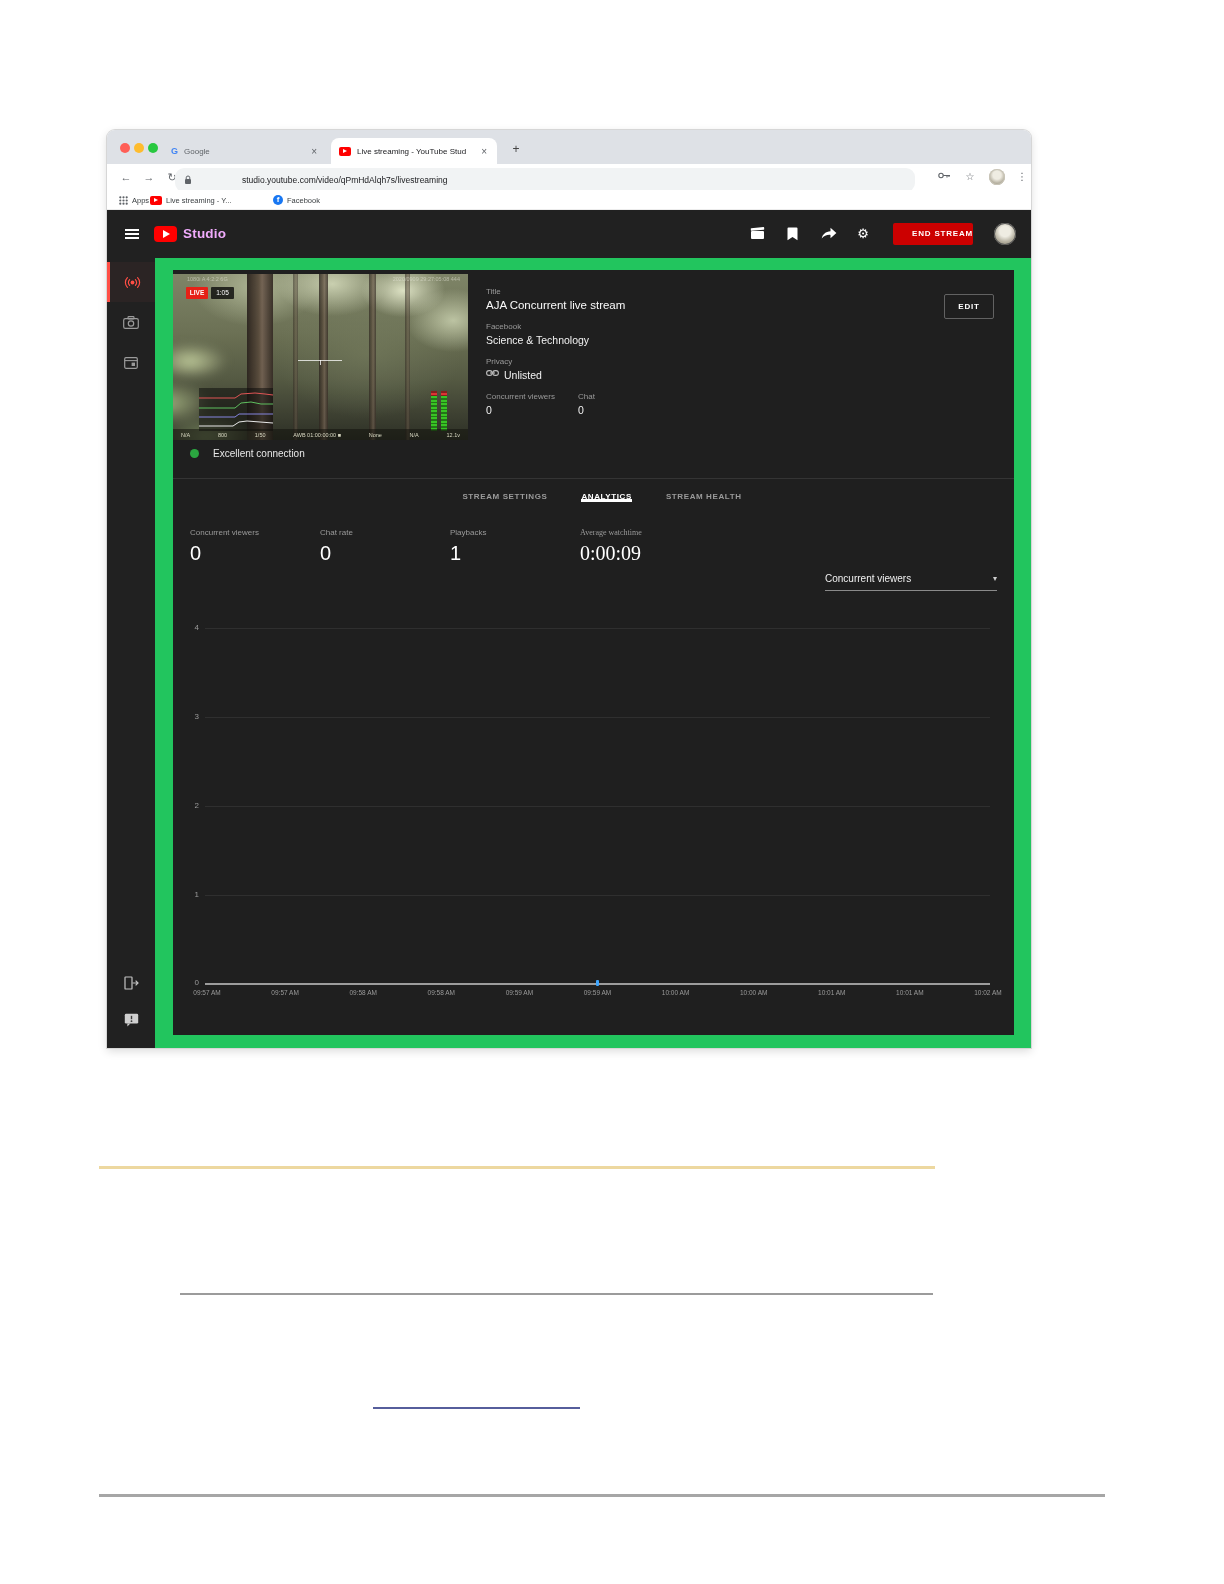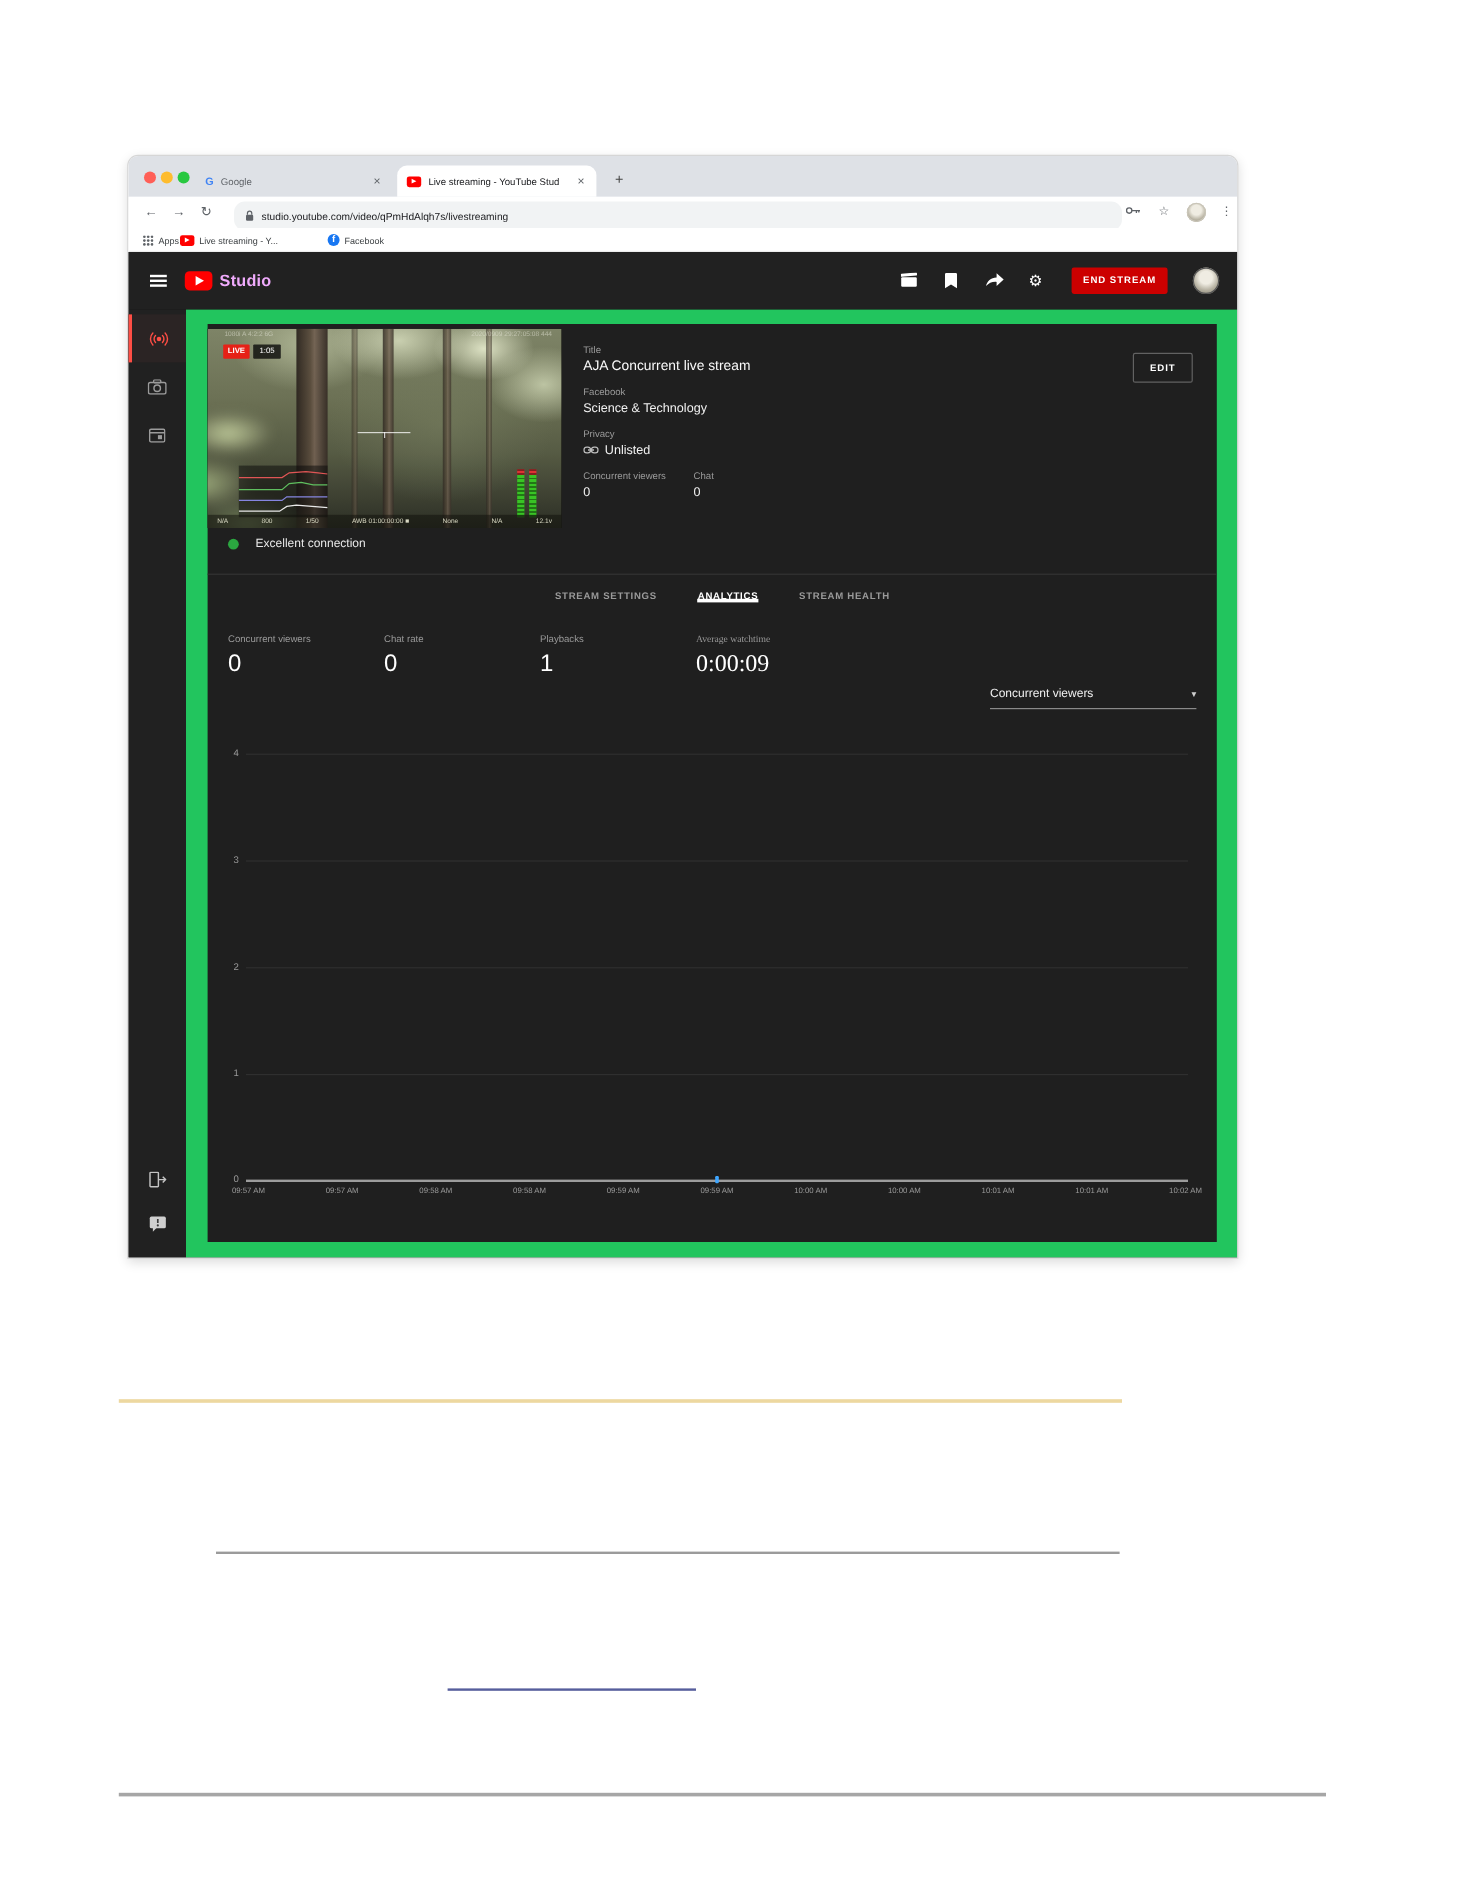--- a/index.html
+++ b/index.html
@@ -19,42 +19,42 @@
   .tab.active { left:224px; width:166px; background:#ffffff; border-radius:8px 8px 0 0; color:#202124; }
   .tab .lbl { flex:1; white-space:nowrap; overflow:hidden; margin-left:6px; }
   .tab .x { font-size:10px; color:#5f6368; padding:0 2px; }
   .gfav { font-size:9px; font-weight:bold; color:#4285f4; }
   .ytfav { position:relative; width:12px; height:9px; background:#f00; border-radius:2px; flex:0 0 auto; }
   .ytfav i { position:absolute; left:4px; top:2.2px; width:0; height:0; border-left:4px solid #fff; border-top:2.3px solid transparent; border-bottom:2.3px solid transparent; }
   .newtab { position:absolute; left:400px; bottom:5px; width:18px; height:18px; text-align:center; line-height:17px; font-size:12px; color:#444; }
 
   .toolbar { position:absolute; left:0; top:34px; right:0; height:26px; background:#ffffff; }
   .nav-ic { position:absolute; top:0; height:26px; line-height:26px; font-size:11px; color:#5f6368; text-align:center; width:18px; }
-  .omni { position:absolute; left:88px; top:4px; width:740px; height:18px; background:#f1f3f4; border-radius:9px;
-          display:flex; align-items:center; padding:12px 9px; }
+  .omni { position:absolute; left:68px; top:4px; width:740px; height:18px; background:#f1f3f4; border-radius:9px;
+          display:flex; align-items:center; padding:12px 9px;gap:44px; }
   .omni .url { font-size:8.5px; color:#202124; margin-left:6px; white-space:nowrap; }
   .bar-ic { position:absolute; top:0; height:26px; line-height:26px; font-size:10px; color:#5f6368; text-align:center; width:18px; }
   .avatar-s { position:absolute; top:5px; width:16px; height:16px; border-radius:50%;
               background:radial-gradient(circle at 50% 38%, #efece2 0 32%, #b9b4a4 62%, #87836f); box-shadow:inset 0 0 0 1px #c9c5b8; }
 
   .bookmarks { position:absolute; left:0; top:60px; right:0; height:20px; background:#ffffff; border-bottom:1px solid #ececec; }
   .bm { position:absolute; top:0; height:20px; display:flex; align-items:center; gap:4px; font-size:7.5px; color:#3c4043; }
   .fbfav { width:10px; height:10px; border-radius:50%; background:#1877f2; color:#fff; font-size:8px; font-weight:bold; text-align:center; line-height:10px; }
 
   
   .studio { position:absolute; left:0; top:80px; right:0; bottom:0; background:#171717; }
   .shead { position:absolute; left:0; top:0; right:0; height:48px; background:#212121; }
   .burger { position:absolute; left:18px; top:19px; width:14px; height:10px; }
   .burger span { display:block; height:1.6px; background:#fff; margin-bottom:2.6px; }
   .ytlogo { position:absolute; left:47px; top:16px; width:23px; height:16px; background:#f00; border-radius:4px; }
   .ytlogo i { position:absolute; left:8.5px; top:4px; width:0; height:0; border-left:7px solid #fff; border-top:4px solid transparent; border-bottom:4px solid transparent; }
   .brand { position:absolute; left:76px; top:0; height:48px; line-height:48px; color:#f0abfc; font-size:13.5px; font-weight:bold; letter-spacing:.2px; }
   .h-ic { position:absolute; top:17px; width:16px; height:14px; color:#fff; font-size:13px; line-height:14px; text-align:center; }
   .endstream { position:absolute; left:786px; top:13px; width:80px; height:22px; background:#c00; color:#fff; font-size:8px;
-               font-weight:bold; letter-spacing:.8px; text-align:center; line-height:22px; border-radius:2px; border:0; }
+               font-weight:bold; letter-spacing:.8px; text-align:right; line-height:22px; border-radius:2px; border:0; }
   .avatar-h { position:absolute; left:887px; top:13px; width:22px; height:22px; border-radius:50%;
               background:radial-gradient(circle at 50% 38%, #efece2 0 30%, #b5b0a0 60%, #7d7968); box-shadow:inset 0 0 0 1px #555; }
 
   .sbody { position:absolute; left:0; top:48px; right:0; bottom:0; }
   .sidebar { position:absolute; left:0; top:0; bottom:0; width:48px; background:#212121; }
   .sb-item { position:absolute; left:0; width:48px; height:40px; display:flex; align-items:center; justify-content:center; }
   .sb-item.active { background:#2b2424; border-left:3px solid #ff4e45; }
 
   .smain { position:absolute; left:48px; top:0; right:0; bottom:0; background:#22c55e; }
   .panel { position:absolute; left:18px; top:12px; width:841px; height:765px; background:#1f1f1f; }
@@ -94,21 +94,21 @@
   .m1 { left:258px; } .m2 { left:268px; }
   .osd-bottom { position:absolute; left:0; right:0; bottom:0; height:11px; background:rgba(18,18,12,.55);
                 display:flex; justify-content:space-between; align-items:center; padding:0 8px;
                 font-size:5.5px; color:#d8d8c2; }
 
   
   .vinfo { position:absolute; left:313px; top:17px; color:#fff; }
   .flabel { font-size:8px; color:#9a9a9a; margin-bottom:3px; }
   .title-v { font-size:11.5px; color:#fafafa; margin-bottom:11px; }
   .val-v { font-size:10.5px; color:#f1f1f1; margin-bottom:11px; }
-  .priv-row { display:flex; align-items:center; gap:5px; margin-bottom:11px; }
+  .priv-row { display:flex; align-items:flex-start; gap:5px; margin-bottom:11px; }
   .counts { display:flex; }
   .cnt1 { width:92px; }
   .edit-btn { position:absolute; right:20px; top:24px; width:50px; height:25px; background:transparent; border:1px solid #626262;
               border-radius:2px; color:#fff; font-size:8px; font-weight:bold; letter-spacing:.8px; text-align:center; line-height:23px; }
 
   .status { position:absolute; left:17px; top:178px; display:flex; align-items:center; gap:14px; }
   .dot-g { width:9px; height:9px; border-radius:50%; background:#2ba640; }
   .status .txt { font-size:10px; color:#e8e8e8; }
 
   .tabbar { position:absolute; left:0; right:0; top:208px; height:34px; border-top:1px solid #343434;

